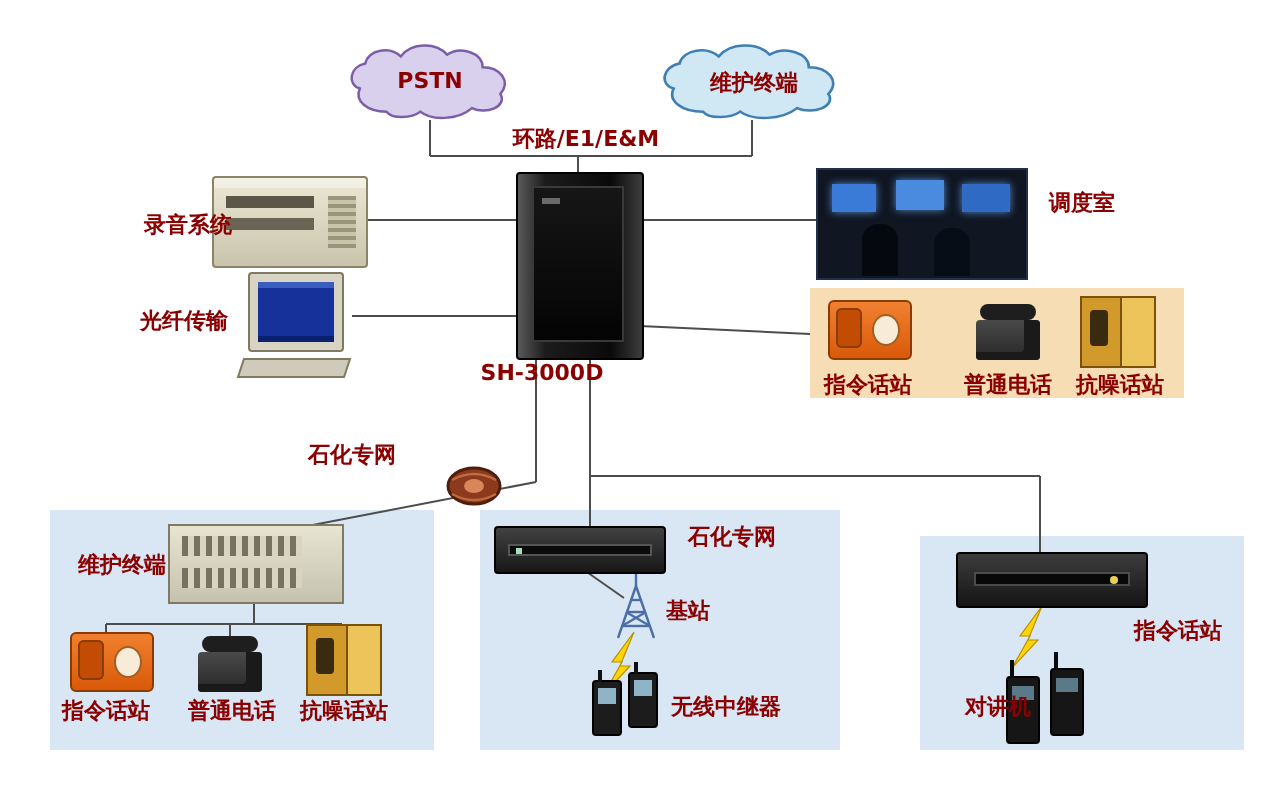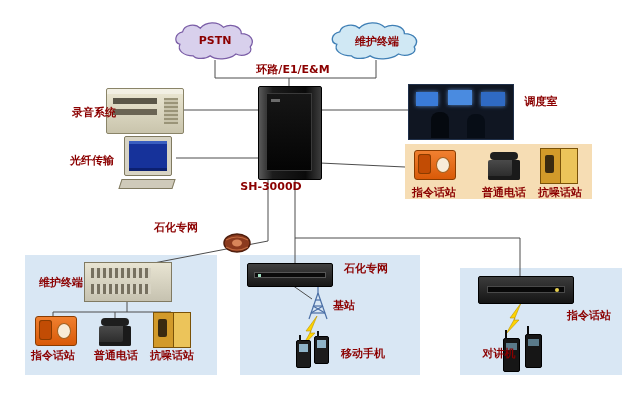--- a/index.html
+++ b/index.html
@@ -210,18 +210,18 @@
 
   <div class="label" style="left:176px;top:220px">石化专网</div>
   <div class="label" style="left:61px;top:275px">维护终端</div>
 
   <div class="label" style="left:53px;top:348px">指令话站</div>
   <div class="label" style="left:116px;top:348px">普通电话</div>
   <div class="label" style="left:172px;top:348px">抗噪话站</div>
 
   <div class="label" style="left:366px;top:261px">石化专网</div>
   <div class="label" style="left:344px;top:298px">基站</div>
-  <div class="label" style="left:363px;top:346px">移动手机</div>
+  <div class="label" style="left:363px;top:346px">无线中继器</div>
 
   <div class="label" style="left:589px;top:308px">指令话站</div>
   <div class="label" style="left:499px;top:346px">对讲机</div>
 
 </div>
 
 </body></html>

